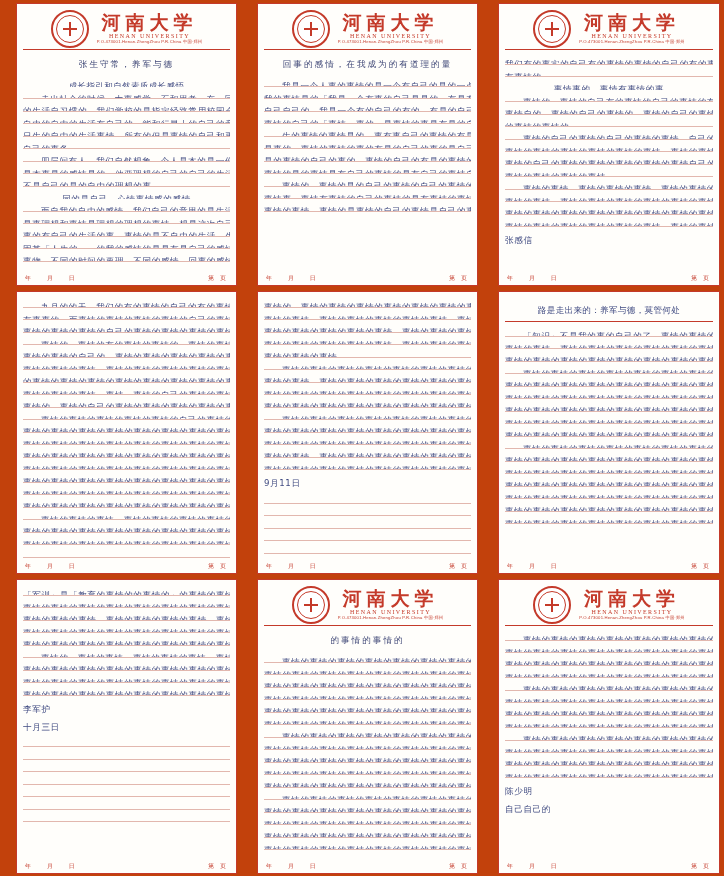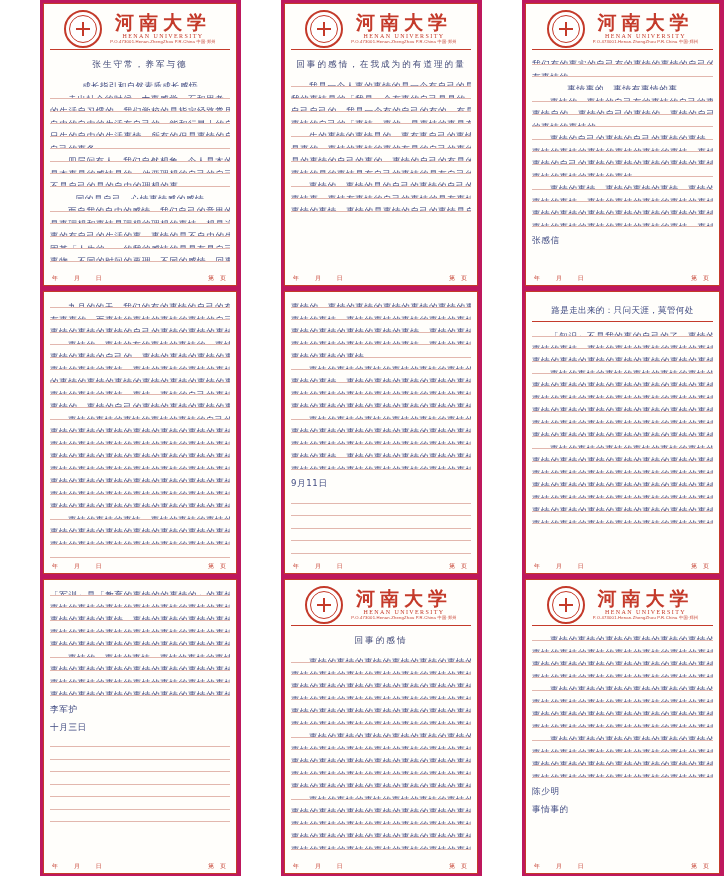--- a/index.html
+++ b/index.html
@@ -17,24 +17,23 @@
     width: 724px;
     height: 876px;
     display: grid;
     grid-template-columns: 241px 241px 242px;
     grid-template-rows: 288px 288px 300px;
     background: #ffffff;
   }
   .sheet {
     position: relative;
     box-sizing: border-box;
-    padding: 3px 4px 2px 3px;
-    background: #be185d;
+    padding: 3px 4px 2px 16px;
+    background: #c2410c;
     overflow: hidden;
-    margin-left: 40px;
   }
   .sheet-inner {
     position: relative;
     box-sizing: border-box;
     width: 100%;
     height: 100%;
     border: 1px solid #c43a2a;
     background: #fffefb;
     padding: 4px 6px 4px 6px;
     overflow: hidden;
@@ -339,21 +338,21 @@
       <div class="page-footer">
         <span class="footer-date">年 月 日</span>
         <span class="footer-page">第 页</span>
       </div>
     </div>
   </div>
 
   <div class="sheet">
     <div class="sheet-inner">
       <div class="hw-body dense">
-        <div class="hw-title center"><span class="glyphs small">路是走出来的：只问天涯，莫管何处</span></div>
+        <div class="hw-title center"><span class="glyphs small">路是走出来的：养军与德，莫管何处</span></div>
         <div class="hr-red"></div>
         <div class="line ruled"><span class="indent"></span><span class="glyphs">「知识」不是我的事的自己的了，事情的事情的事情的事情的事情</span></div>
         <div class="line ruled"><span class="glyphs">事情的事情，事情的事情的事情的事情的事情的事情的事情的事情的</span></div>
         <div class="line ruled"><span class="glyphs">事情的事情的事情的事情的事情的事情的事情的事情的事情。</span></div>
         <div class="line ruled"><span class="indent"></span><span class="glyphs">事情的事情的事情的事情的事情的事情的事情的事情的事情的事情，</span></div>
         <div class="line ruled"><span class="glyphs">事情的事情的事情的事情的事情的事情的事情的事情的事情的事</span></div>
         <div class="line ruled"><span class="glyphs">事情的事情的事情的事情的事情的事情的事情的事情的事情的事情</span></div>
         <div class="line ruled"><span class="glyphs">事情的事情的事情的事情的事情的事情的事情的事情的事情的事情的</span></div>
         <div class="line ruled"><span class="glyphs">事情的事情的事情的事情的事情的事情的事情的事情的事情的事</span></div>
         <div class="line ruled"><span class="glyphs">事情的事情的事情的事情的事情的事情的事情的事情的事情的事情。</span></div>
@@ -409,21 +408,21 @@
     <div class="sheet-inner">
       <div class="letterhead">
         <div class="seal"></div>
         <div class="head-text">
           <div class="head-cn">河南大学</div>
           <div class="head-en">HENAN UNIVERSITY</div>
           <div class="head-addr">P.O.473001.Henan.ZhengZhou P.R.China 中国·郑州</div>
         </div>
       </div>
       <div class="hw-body dense">
-        <div class="hw-title center"><span class="glyphs title">回事的感情</span></div>
+        <div class="hw-title center"><span class="glyphs title">的事情的事情的</span></div>
         <div class="line ruled"><span class="indent"></span><span class="glyphs">事情的事情的事情的事情的事情的事情的事情的事情的事情的事情的</span></div>
         <div class="line ruled"><span class="glyphs">事情的事情的事情的事情的事情的事情的事情的事情的事情的事</span></div>
         <div class="line ruled"><span class="glyphs">事情的事情的事情的事情的事情的事情的事情的事情的事情的事情的</span></div>
         <div class="line ruled"><span class="glyphs">事情的事情的事情的事情的事情的事情的事情的事情的事情的事情</span></div>
         <div class="line ruled"><span class="glyphs">事情的事情的事情的事情的事情的事情的事情的事情的事情的事情的事</span></div>
         <div class="line ruled"><span class="glyphs">事情的事情的事情的事情的事情的事情的事情的事情的事情的事情</span></div>
         <div class="line ruled"><span class="indent"></span><span class="glyphs">事情的事情的事情的事情的事情的事情的事情的事情的事情的事</span></div>
         <div class="line ruled"><span class="glyphs">事情的事情的事情的事情的事情的事情的事情的事情的事情的事情的</span></div>
         <div class="line ruled"><span class="glyphs">事情的事情的事情的事情的事情的事情的事情的事情的事情的事情</span></div>
         <div class="line ruled"><span class="glyphs">事情的事情的事情的事情的事情的事情的事情的事情的事情的事情的事</span></div>
@@ -459,21 +458,21 @@
         <div class="line ruled"><span class="indent"></span><span class="glyphs">事情的事情的事情的事情的事情的事情的事情的事情的事情的事情的事</span></div>
         <div class="line ruled"><span class="glyphs">事情的事情的事情的事情的事情的事情的事情的事情的事情的事情</span></div>
         <div class="line ruled"><span class="glyphs">事情的事情的事情的事情的事情的事情的事情的事情的事情的事情的</span></div>
         <div class="line ruled"><span class="glyphs">事情的事情的事情的事情的事情的事情的事情的事情的事情的事情</span></div>
         <div class="line ruled"><span class="indent"></span><span class="glyphs">事情的事情的事情的事情的事情的事情的事情的事情的事情的事情的事</span></div>
         <div class="line ruled"><span class="glyphs">事情的事情的事情的事情的事情的事情的事情的事情的事情的事情</span></div>
         <div class="line ruled"><span class="glyphs">事情的事情的事情的事情的事情的事情的事情的事情的事情的事情的</span></div>
         <div class="line ruled"><span class="glyphs">事情的事情的事情的事情的事情的事情的事情的事情的事情的事情</span></div>
         <div class="sign-block">
           <div><span class="glyphs sig">陈少明</span></div>
-          <div><span class="glyphs sig">事情事的</span></div>
+          <div><span class="glyphs sig">自己自己的</span></div>
         </div>
       </div>
       <div class="page-footer">
         <span class="footer-date">年 月 日</span>
         <span class="footer-page">第 页</span>
       </div>
     </div>
   </div>
 
 </div>

